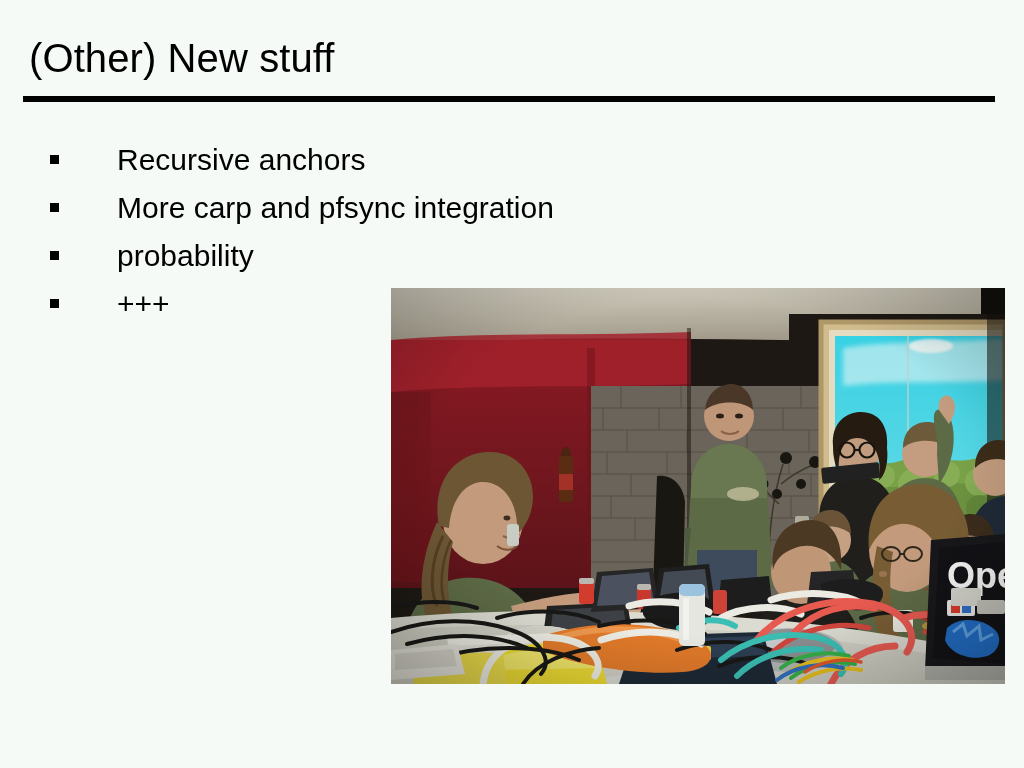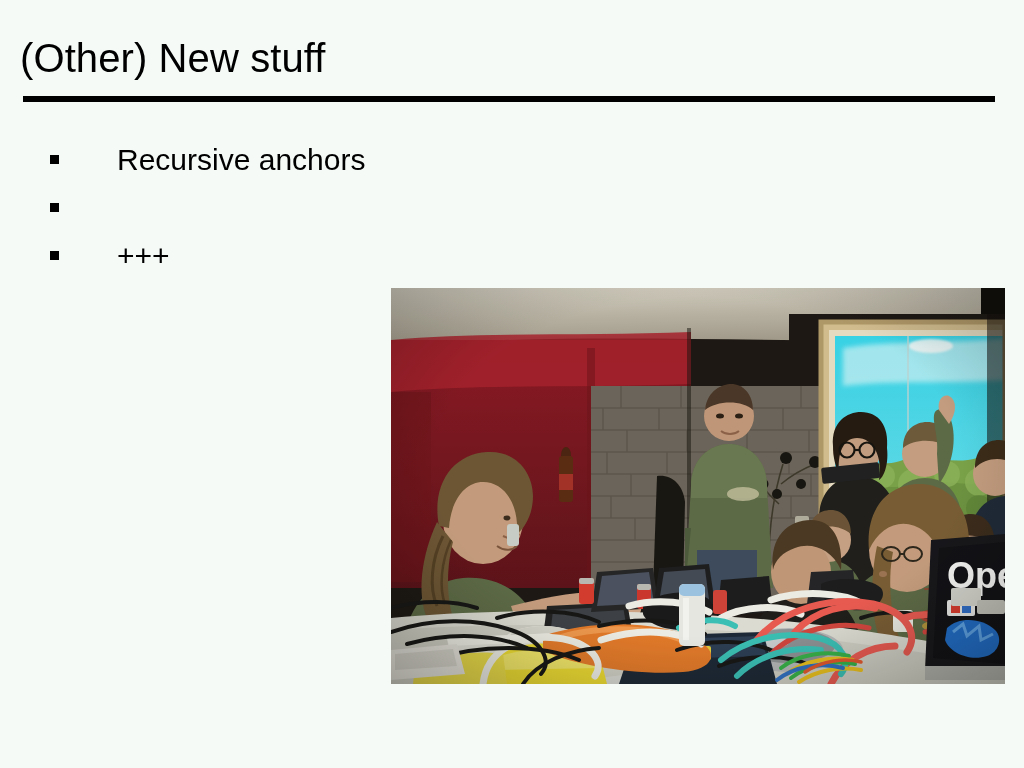--- a/index.html
+++ b/index.html
@@ -17,21 +17,21 @@
   }
   .slide {
     position: absolute;
     inset: 0;
     background: #f5faf7;
   }
 
   
   .title-block {
     position: absolute;
-    left: 14px;
+    left: 23px;
     top: 32px;
     width: 972px;
   }
   .slide-title {
     font-size: 40px;
     line-height: 52px;
     color: #000000;
     letter-spacing: 0.1px;
     padding-left: 6px;
     white-space: nowrap;
@@ -95,20 +95,25 @@
   </div>
   <div class="title-rule"></div>
 
   <div class="bullets">
     <div class="bullet-row">
       <span class="bullet-marker"></span>
       <span class="bullet-text">Recursive anchors</span>
     </div>
     <div class="bullet-row">
       <span class="bullet-marker"></span>
+      <span class="bullet-text">More carp and pfsync integration</span>
+    </div>
+    <div class="bullet-row">
+      <span class="bullet-marker"></span>
+      <span class="bullet-text">probability</span>
     </div>
     <div class="bullet-row">
       <span class="bullet-marker"></span>
       <span class="bullet-text">+++</span>
     </div>
   </div>
 
   <div class="photo">
     <svg width="614" height="396" viewBox="0 0 614 396" xmlns="http://www.w3.org/2000/svg" aria-hidden="true">
       <defs>

